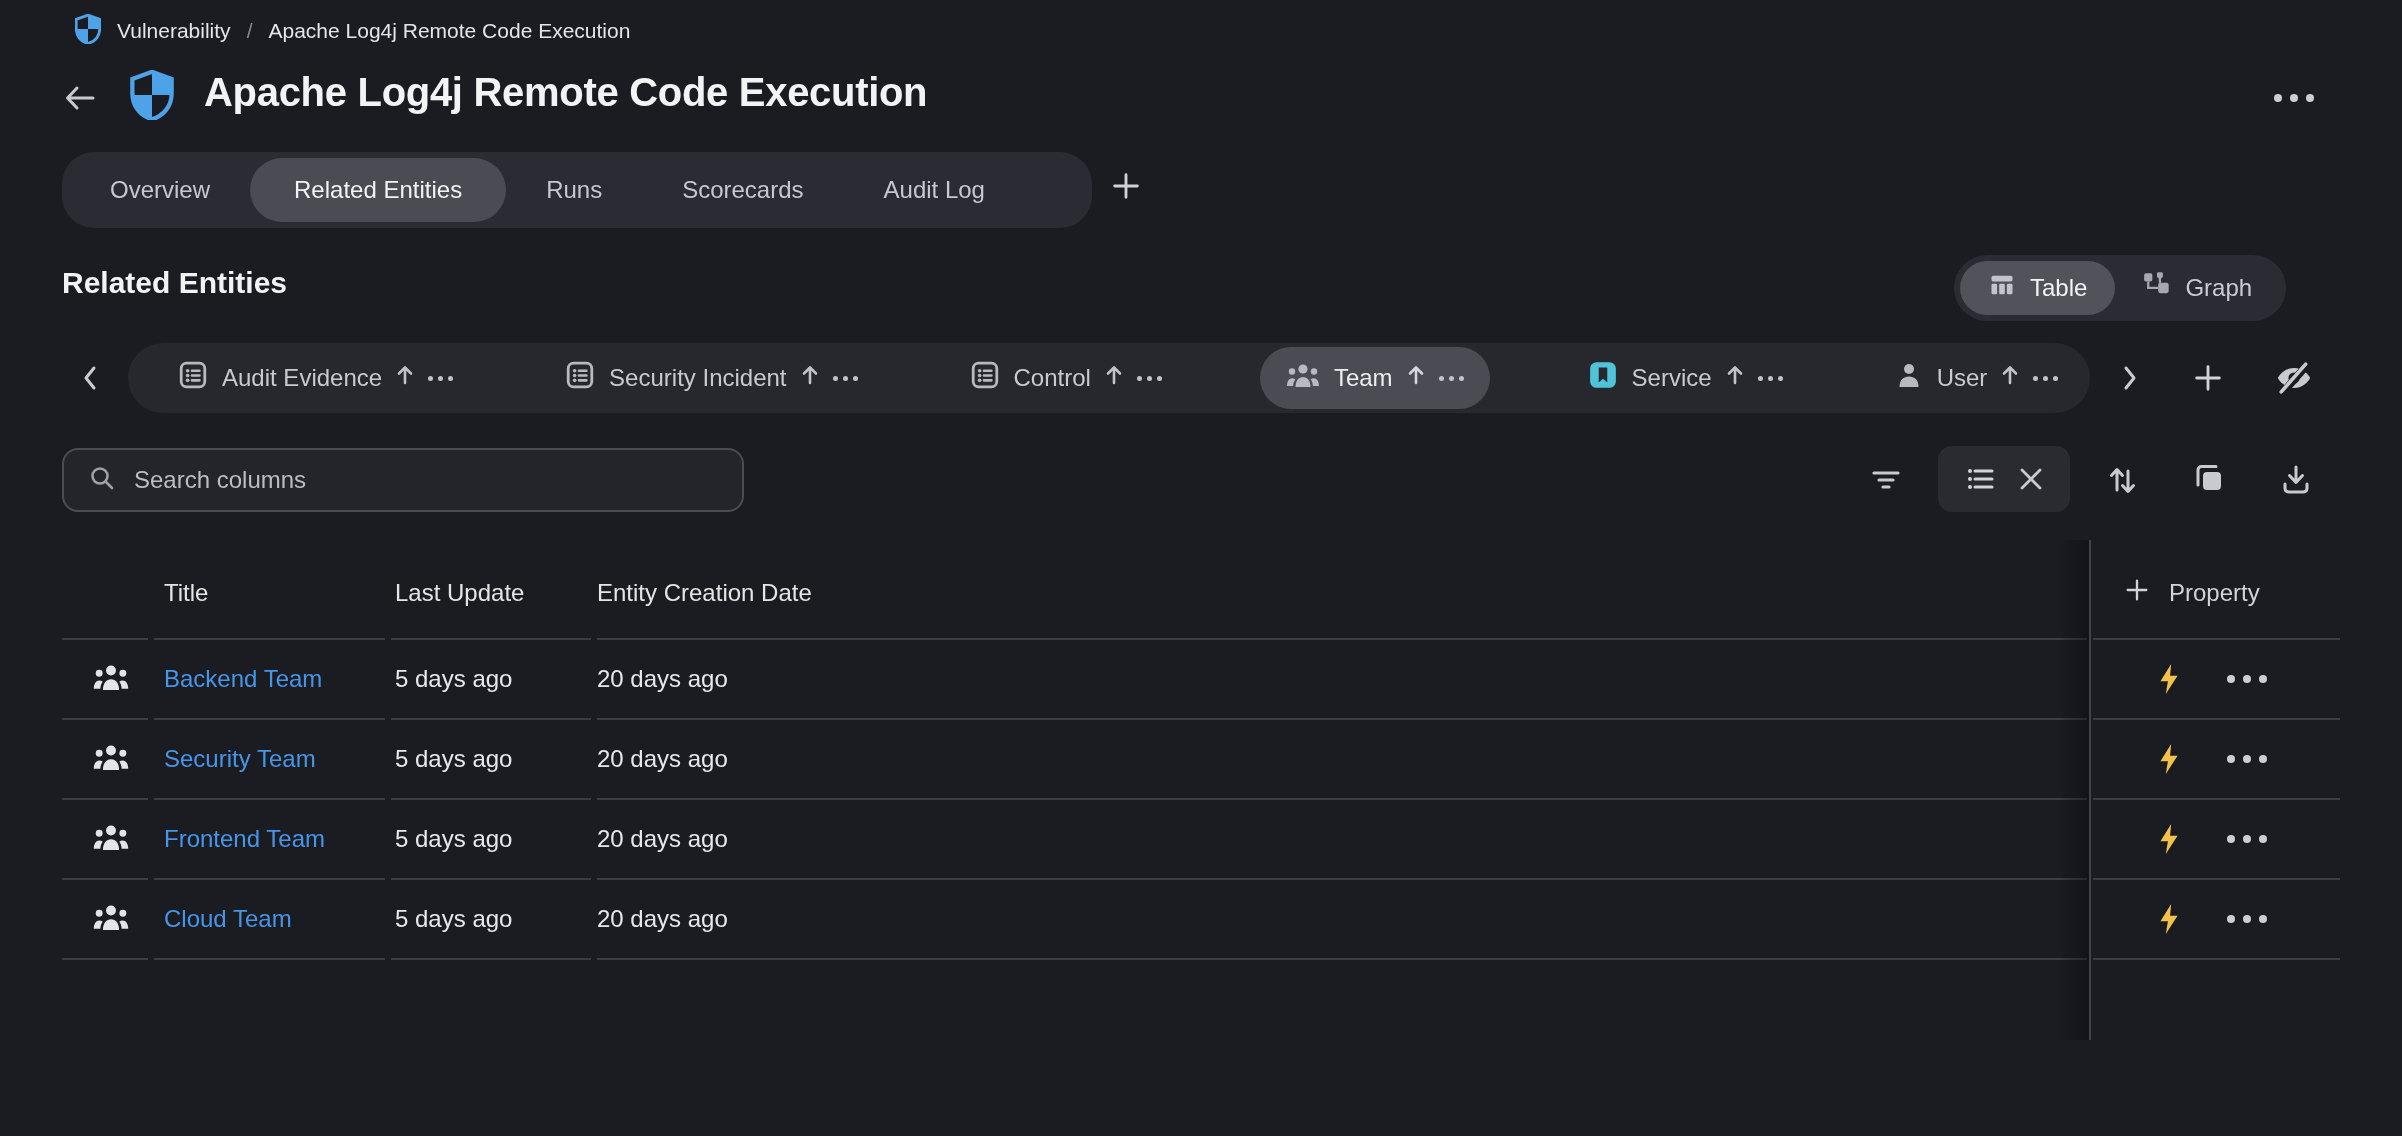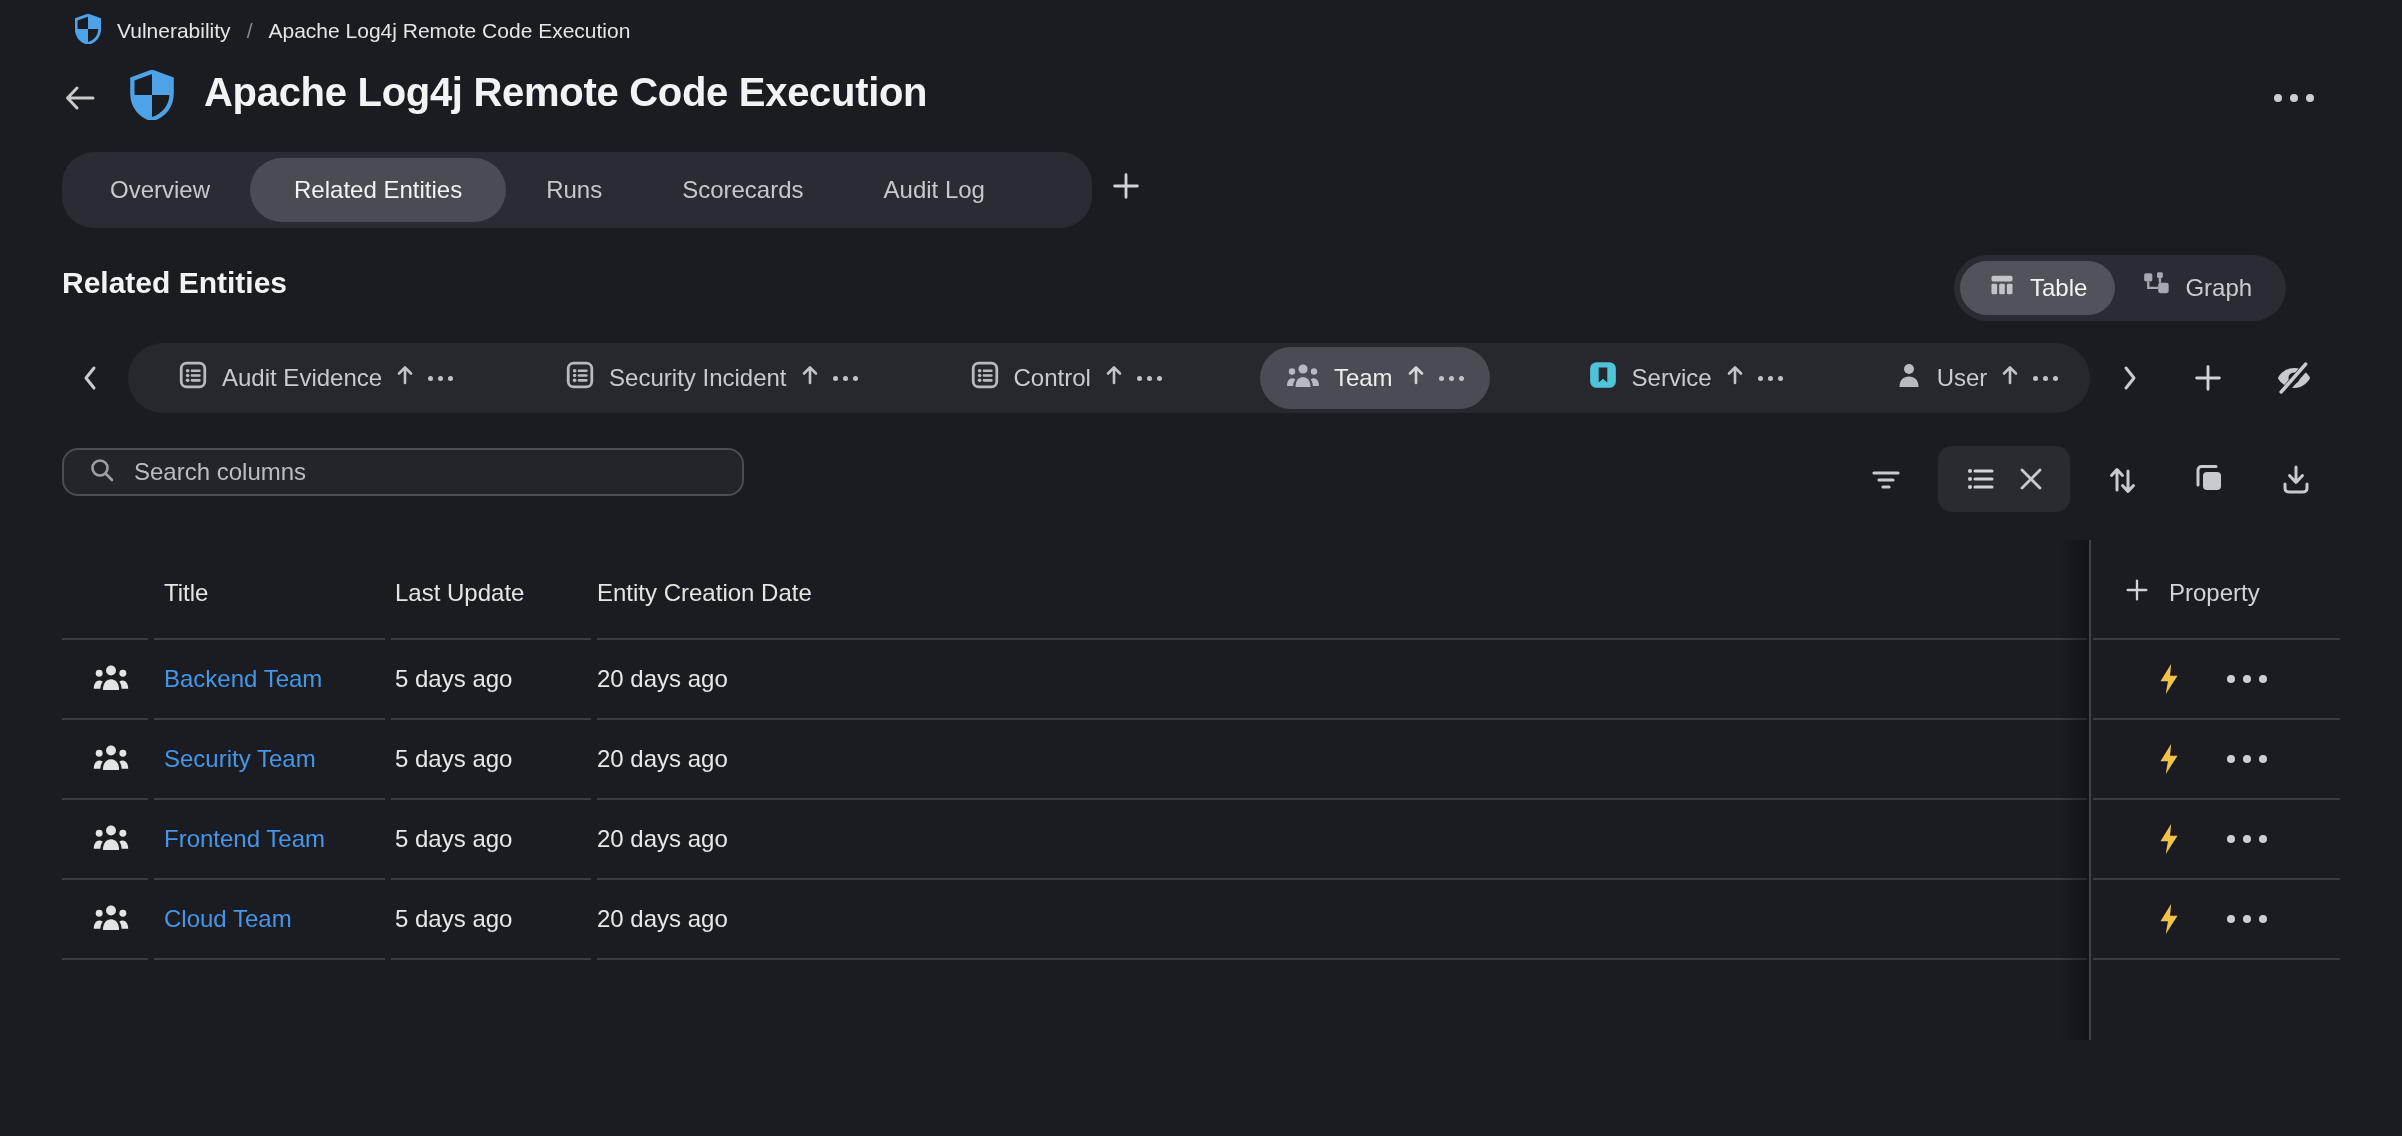--- a/index.html
+++ b/index.html
@@ -60,21 +60,21 @@
   #ent-prev{left:72px;top:356px;width:36px;height:44px;display:flex;align-items:center;justify-content:center;}
   #entity-bar{left:128px;top:343px;width:1962px;height:70px;background:var(--bar);border-radius:35px;overflow:hidden;display:flex;align-items:center;padding-left:36px;gap:84px;}
   .etab{display:flex;align-items:center;gap:14px;height:62px;padding:0 14px;font-size:24px;color:#c9cad0;border-radius:31px;white-space:nowrap;flex:none;}
   .etab.selected{background:var(--selected-pill);color:#eceded;padding:0 26px;}
   .etab .lbl{white-space:nowrap;}
   #ent-next{left:2112px;top:356px;width:36px;height:44px;display:flex;align-items:center;justify-content:center;}
   #ent-add{left:2186px;top:356px;width:44px;height:44px;display:flex;align-items:center;justify-content:center;}
   #ent-hide{left:2270px;top:354px;width:48px;height:48px;display:flex;align-items:center;justify-content:center;}
 
   
-  #search-box{left:62px;top:448px;width:682px;height:48px;border:2px solid #4b4c54;background:#24252a;border-radius:16px;display:flex;align-items:center;padding-left:24px;gap:18px;}
+  #search-box{left:62px;top:448px;width:682px;height:64px;border:2px solid #4b4c54;background:#24252a;border-radius:16px;display:flex;align-items:center;padding-left:24px;gap:18px;}
   #search-box input{background:transparent;border:none;outline:none;font-size:24px;color:#e8e9ec;width:560px;font-family:inherit;}
   #search-box input::placeholder{color:#bcbdc4;}
   .tool-btn{width:48px;height:48px;display:flex;align-items:center;justify-content:center;}
   #filter-btn{left:1862px;top:456px;}
   #group-chip{left:1938px;top:446px;height:66px;width:132px;background:var(--chip);border-radius:14px;display:flex;align-items:center;justify-content:center;gap:22px;}
   #sort-btn{left:2098px;top:456px;}
   #copy-btn{left:2184px;top:456px;}
   #download-btn{left:2272px;top:456px;}
 
   

